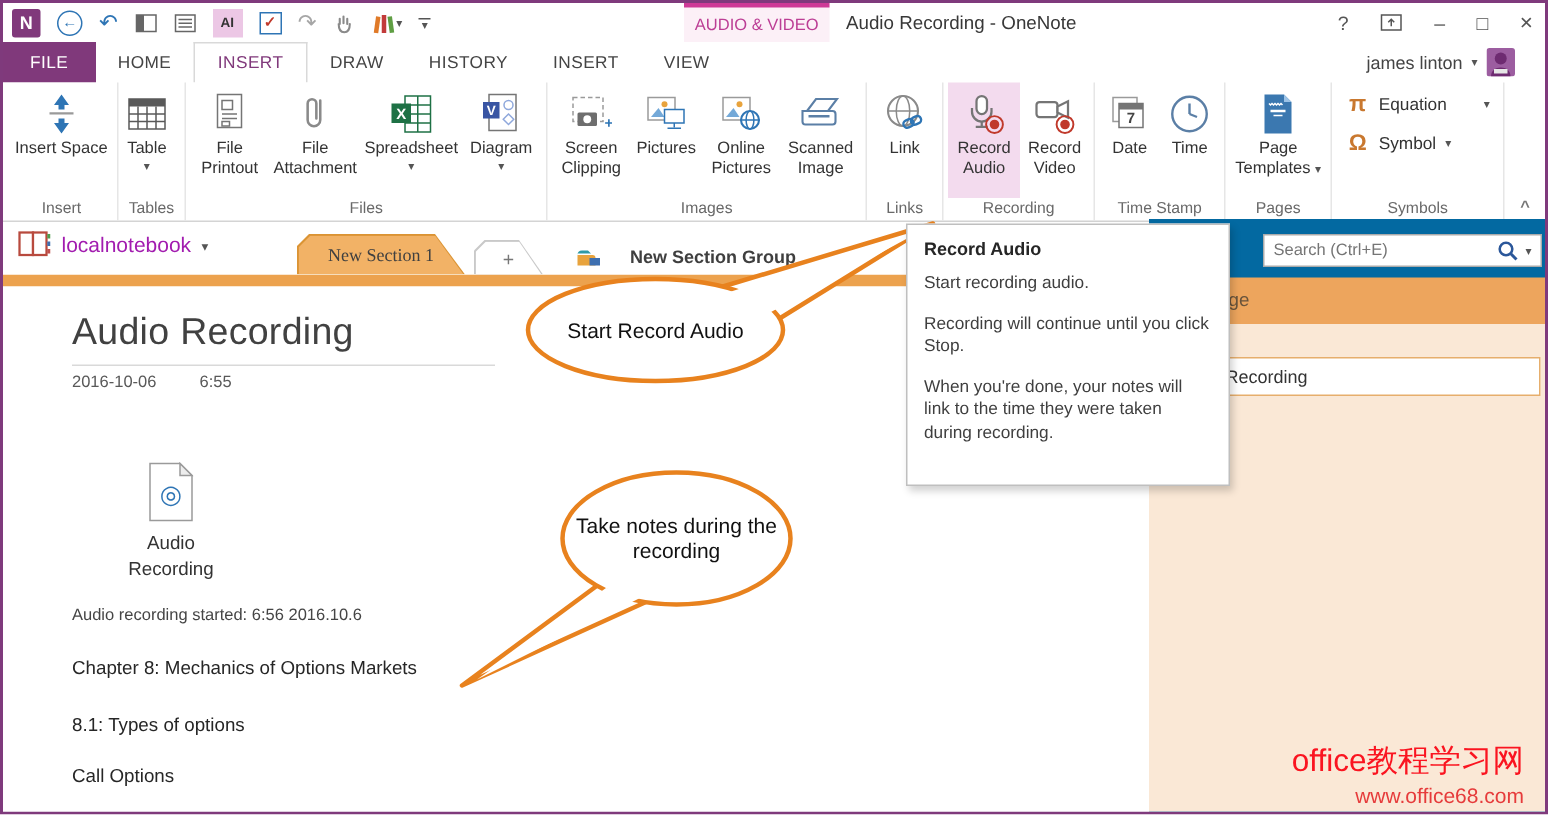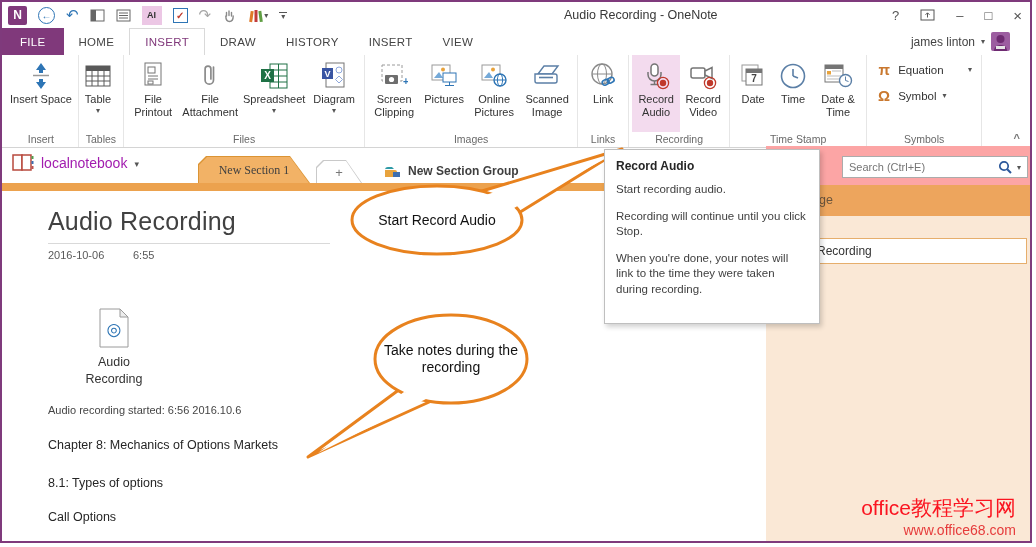--- a/index.html
+++ b/index.html
@@ -68,21 +68,21 @@
   .sec-tab-outer { position:absolute; left:196px; bottom:0; width:112px; height:27px; background:#DB9434;
       clip-path:polygon(0 100%,0 8px,8px 0,calc(100% - 20px) 0,100% 100%); }
   .sec-tab-inner { position:absolute; left:1px; right:1px; top:1px; bottom:0; background:#F2B266;
       clip-path:polygon(0 100%,0 8px,8px 0,calc(100% - 19px) 0,100% 100%);
       display:flex; align-items:center; justify-content:center; font-size:12px; color:#404040;font-family:Liberation Serif, serif; }
   .plus-tab-outer { position:absolute; left:314px; bottom:0; width:46px; height:23px; background:#C9C9C9;
       clip-path:polygon(0 100%,0 7px,7px 0,calc(100% - 16px) 0,100% 100%); }
   .plus-tab-inner { position:absolute; left:1px; right:1px; top:1px; bottom:0; background:#fff;
       clip-path:polygon(0 100%,0 7px,7px 0,calc(100% - 15px) 0,100% 100%);
       display:flex; align-items:center; justify-content:center; font-size:13px; color:#777; }
-  .sec-group { position:absolute; left:382px; bottom:5px; display:flex; align-items:center; gap:7px; }
+  .sec-group { position:absolute; left:382px; bottom:5px; display:flex; align-items:center; gap:19px; }
   .sg-label { font-size:12px; font-weight:bold; color:#3F3F3F; }
   .orangebar { width:764px; height:8px; background:#ECA24E; }
 
   
   .main { position:absolute; left:0; top:189px; width:764px; height:354px; background:#fff; }
   .page-title { position:absolute; left:46px; top:16px; font-size:25px; color:#414141; letter-spacing:.2px; }
   .title-rule { position:absolute; left:46px; top:52px; width:282px; border-top:1px solid #D9D9D9; }
   .meta { position:absolute; top:58px; font-size:11px; color:#595959; }
   .meta.date { left:46px; } .meta.time { left:131px; }
   .attach { position:absolute; left:64px; top:117px; width:96px; display:flex; flex-direction:column; align-items:center; }
@@ -97,21 +97,21 @@
   .ct1 { left:358px; top:192px; width:154px; height:52px; }
   .ct2 { left:379px; top:322px; width:140px; height:70px; }
 
   
   .tooltip { position:absolute; left:602px; top:147px; width:216px; min-height:154px; background:#fff;
              border:1px solid #BFBFBF; box-shadow:2px 3px 5px rgba(0,0,0,.18); z-index:10; padding:9px 11px; }
   .tt-title { font-size:12px; font-weight:bold; color:#262626; margin-bottom:9px; }
   .tt-p { font-size:11.5px; color:#3F3F3F; line-height:1.35; margin-bottom:11px; }
 
   
-  .rpanel { position:absolute; left:764px; top:144px; width:268px; height:399px; background:#fca5a5; }
+  .rpanel { position:absolute; left:764px; top:144px; width:268px; height:399px; background:#0369a1; }
   .search-box { position:absolute; right:6px; top:10px; width:186px; height:22px; border:1px solid #ABABAB;
                 background:#fff; display:flex; align-items:center; padding:0 6px 0 0; }
   .search-box input { flex:1; border:none; outline:none; font-size:11px; color:#444; padding:0 6px;
                       font-family:"Liberation Sans", sans-serif; min-width:0; background:transparent; }
   .rp-header { position:absolute; left:0; top:39px; width:100%; height:31px; background:#EDA55D;
                font-size:12.5px; color:#69543C; line-height:31px; padding-left:12px; }
   .rp-body { position:absolute; left:0; top:70px; width:100%; bottom:0; background:#FAE8D6; }
   .rp-item { position:absolute; left:9px; right:7px; top:22px; height:26px; background:#fff;
              border:1px solid #E6AE6C; font-size:12px; color:#333; line-height:24px; padding-left:7px; }
   .watermark { position:absolute; right:18px; bottom:6px; text-align:right; line-height:1.25; }
@@ -166,20 +166,21 @@
             <rect x="6.5" y="2" width="3" height="12" fill="#C23B3B"></rect>
             <rect x="11" y="3" width="3" height="11" fill="#5F9E43" transform="rotate(-8 12 8)"></rect>
           </svg>
         <span class="dd-8">▾</span>
       </div>
       <div class="qat-overflow">
         <span class="bar"></span>
         <span class="dd-8">▾</span>
       </div>
     </div>
+    <div class="ctx-label">AUDIO &amp; VIDEO</div>
     <div class="win-title">Audio Recording - OneNote</div>
     <div class="win-controls">
       <span class="wc">?</span>
       <span class="wc">
         <svg width="15" height="12">
             <rect x="1" y="1" width="13" height="10" fill="none" stroke="#555"></rect>
             <path d="M7.5 8.5 V4 M5.5 5.8 L7.5 3.8 L9.5 5.8" fill="none" stroke="#555"></path>
           </svg>
       </span>
       <span class="wc">–</span>
@@ -418,40 +419,41 @@
         <div class="rbtn" style="width:40px">
           <span class="ricon">
               <svg width="28" height="28" viewBox="0 0 28 28">
                 <circle cx="14" cy="14" r="11.5" fill="#fff" stroke="#5B7FA6" stroke-width="1.6"></circle>
                 <line x1="14" y1="14" x2="14" y2="7" stroke="#5B7FA6" stroke-width="1.6"></line>
                 <line x1="14" y1="14" x2="19" y2="16" stroke="#5B7FA6" stroke-width="1.6"></line>
               </svg>
             </span>
           <span class="rtext">Time</span>
         </div>
-        <div class="rbtn" style="width:50px">
-          <span class="ricon">
-              <svg width="30" height="26" viewBox="0 0 30 26">
-                <rect x="2" y="2" width="18" height="17" fill="#fff" stroke="#757575"></rect>
-                <rect x="2" y="2" width="18" height="4" fill="#757575"></rect>
-                <rect x="4" y="8" width="4" height="3.5" fill="#E8A33D"></rect>
-                <line x1="9" y1="8" x2="18" y2="8" stroke="#bbb"></line>
-                <line x1="4" y1="13" x2="18" y2="13" stroke="#bbb"></line>
-                <line x1="4" y1="16" x2="18" y2="16" stroke="#bbb"></line>
-                <circle cx="22.5" cy="17.5" r="6" fill="#fff" stroke="#5B7FA6" stroke-width="1.4"></circle>
-                <line x1="22.5" y1="17.5" x2="22.5" y2="13.5" stroke="#5B7FA6"></line>
-                <line x1="22.5" y1="17.5" x2="25.5" y2="18.5" stroke="#5B7FA6"></line>
-              </svg>
-            </span>
-          <span class="rtext">Date &amp; Time</span>
-        </div>
       </div>
       <div class="glabel">Time Stamp</div>
     </div>
 
+    <div class="rgroup">
+      <div class="rbtns">
+        <div class="rbtn" style="width:64px">
+          <span class="ricon">
+              <svg width="22" height="28" viewBox="0 0 22 28">
+                <path d="M2 1 H15 L20 6 V27 H2 Z" fill="#3B78B0"></path>
+                <path d="M15 1 L20 6 H15 Z" fill="#9DC3E6"></path>
+                <path d="M5 7 l1 1 1 -1 1 1 1 -1 1 1 1 -1 1 1 1 -1 1 1" fill="none" stroke="#fff"></path>
+                <line x1="6" y1="12" x2="16" y2="12" stroke="#fff" stroke-width="1.6"></line>
+                <line x1="8" y1="15" x2="14" y2="15" stroke="#fff"></line>
+              </svg>
+            </span>
+          <span class="rtext"><span>Page Templates</span> <span class="ddown">▾</span></span>
+        </div>
+      </div>
+      <div class="glabel">Pages</div>
+    </div>
 
     <div class="rgroup">
       <div class="rbtns">
         <div class="symcol">
           <div class="symrow">
             <span class="symglyph">π</span>
             <span>Equation</span>
             <span class="ddown" style="margin-left:auto">▾</span>
           </div>
           <div class="symrow">

